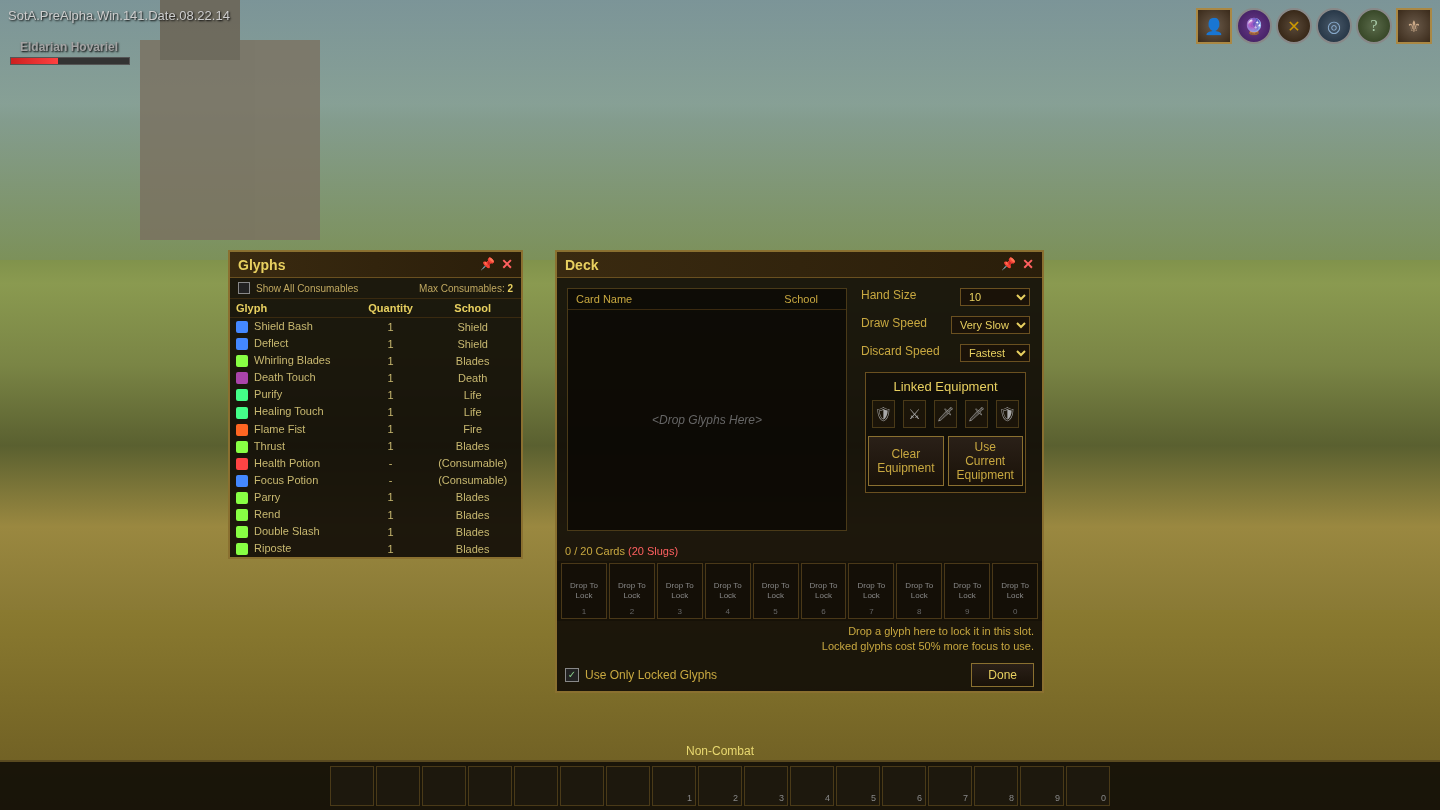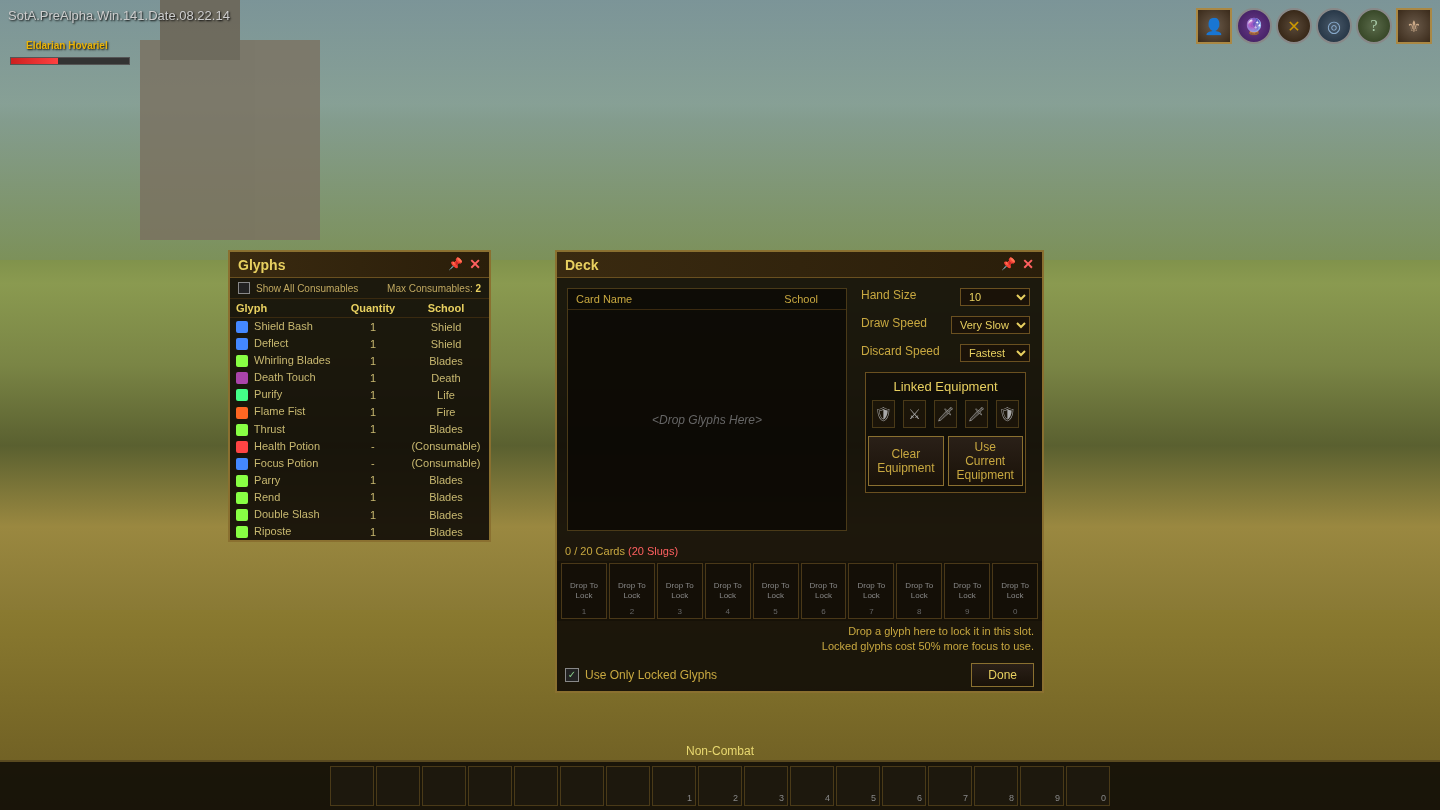--- a/index.html
+++ b/index.html
@@ -80,23 +80,23 @@
       color: #cccccc;
       font-size: 13px;
       font-family: Arial, sans-serif;
       text-shadow: 1px 1px 2px #000;
     }
 
     
     .player-name {
       position: absolute;
       top: 40px;
-      left: 26px;
-      color: #eab308;
-      font-size: 10px;
+      left: 20px;
+      color: #a3a3a3;
+      font-size: 12px;
       font-weight: bold;
       font-family: Arial, sans-serif;
       text-shadow: 1px 1px 2px #000;
     }
 
     
     .health-bar-container {
       position: absolute;
       top: 57px;
       left: 10px;
@@ -189,21 +189,21 @@
       position: absolute;
       background: rgba(18, 14, 8, 0.92);
       border: 2px solid #8a7030;
       color: #d4c080;
     }
 
     
     .glyphs-panel {
       left: 228px;
       top: 250px;
-      width: 263px;
+      width: 295px;
       min-height: 260px;
     }
     .panel-header {
       background: linear-gradient(90deg, #3a2a10, #2a1e0a);
       border-bottom: 1px solid #6a5020;
       padding: 4px 8px;
       display: flex;
       align-items: center;
       justify-content: space-between;
     }
@@ -570,20 +570,28 @@
       <span class="glyph-icon" style="background:#aa44aa;"></span>
       <span>Death Touch</span>
     </td>
     <td class="center">1</td>
     <td class="center">Death</td>
   </tr>
         <tr class="glyph-row">
     <td>
       <span class="glyph-icon" style="background:#44ff88;"></span>
       <span>Purify</span>
+    </td>
+    <td class="center">1</td>
+    <td class="center">Life</td>
+  </tr>
+        <tr class="glyph-row">
+    <td>
+      <span class="glyph-icon" style="background:#44ff88;"></span>
+      <span>Healing Touch</span>
     </td>
     <td class="center">1</td>
     <td class="center">Life</td>
   </tr>
         <tr class="glyph-row">
     <td>
       <span class="glyph-icon" style="background:#ff6622;"></span>
       <span>Flame Fist</span>
     </td>
     <td class="center">1</td>

